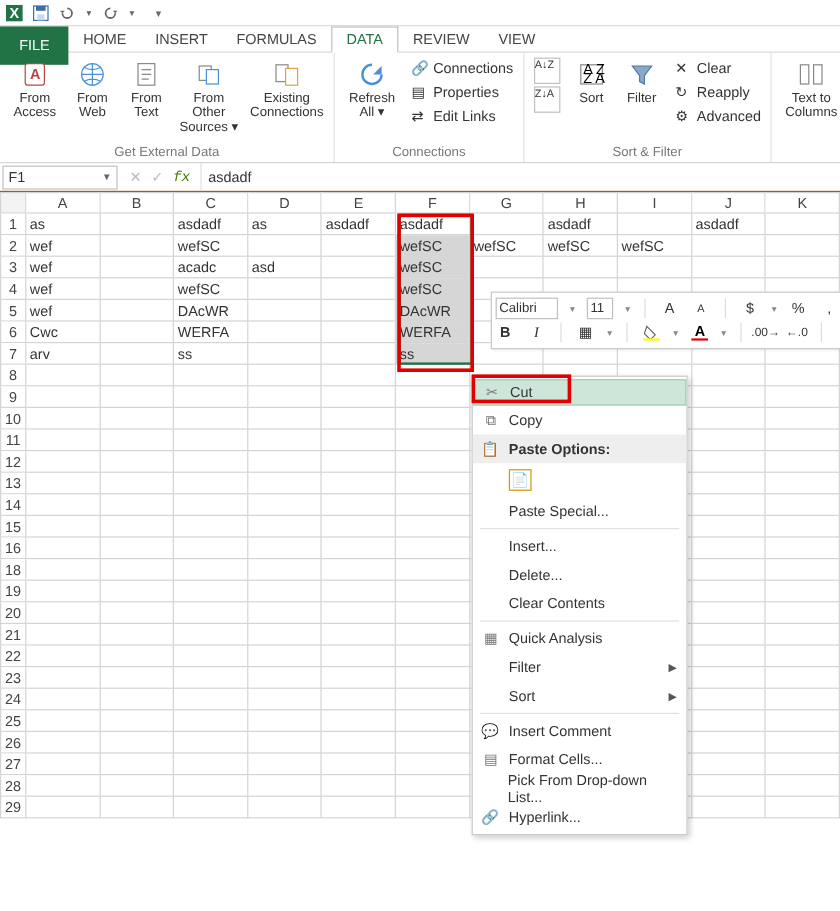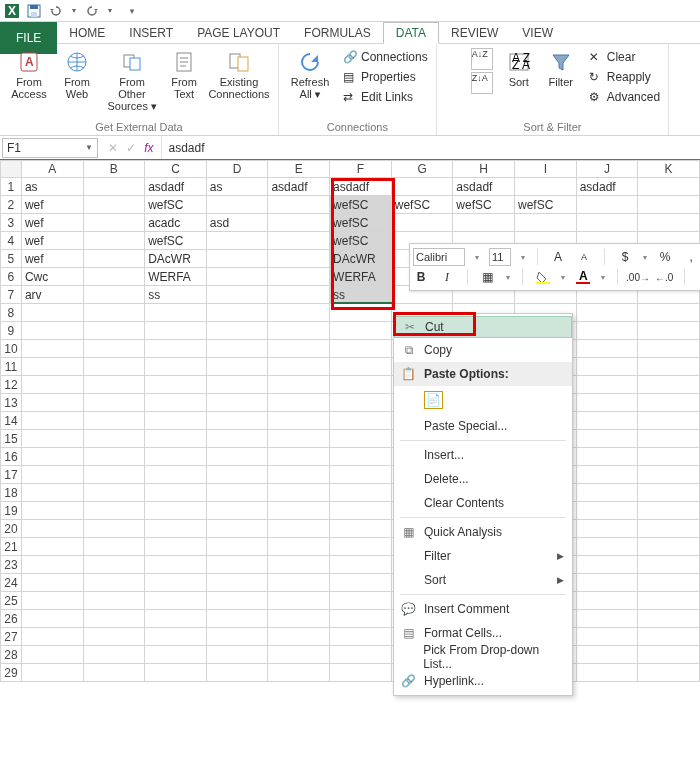--- a/index.html
+++ b/index.html
@@ -13,29 +13,29 @@
   .tab.file{background:#217346;color:#fff;font-weight:normal;padding:16px 16px;text-align:right;}
   .tab.active{border:1px solid #c0c0c0;border-bottom:1px solid #fff;background:#fff;color:#217346;margin-bottom:-1px;}
   
   .ribbon{height:92px;background:#fff;border-bottom:1px solid #d4d4d4;display:flex;}
   .group{border-right:1px solid #e1e1e1;padding:4px 8px 2px;display:flex;flex-direction:column;justify-content:space-between;}
   .group-label{text-align:center;color:#777;font-size:11px;padding-top:2px;}
   .big-btns{display:flex;gap:6px;}
   .big-btn{display:flex;flex-direction:column;align-items:center;justify-content:flex-start;width:42px;cursor:pointer;}
   .big-btn .ic{width:24px;height:24px;margin:2px 0 2px;}
   .big-btn .lbl{text-align:center;font-size:11px;line-height:1.1;}
-  .stack{display:flex;flex-direction:column;gap:2px;justify-content:center;margin-left:26px;}
+  .stack{display:flex;flex-direction:column;gap:2px;justify-content:center;}
   .stack .row{display:flex;align-items:center;gap:4px;cursor:pointer;font-size:11px;color:#555;}
   .stack .row .ic{width:14px;height:14px;}
   
   .fbar{height:24px;border-bottom:1px solid #a16207;display:flex;align-items:center;}
   .namebox{width:96px;border:1px solid #c0c0c0;margin:1px 2px;height:20px;display:flex;align-items:center;padding:0 4px;font-size:12px;justify-content:space-between;}
   .namebox .dd{font-size:8px;color:#666;}
   .fxtools{display:flex;align-items:center;gap:8px;padding:0 8px;color:#999;}
-  .fxtools .fx{font-style:italic;font-family:Liberation Sans, sans-serif;color:#a21caf;text-align:center;}
+  .fxtools .fx{font-style:italic;font-family:Liberation Mono, monospace;color:#4d7c0f;text-align:center;}
   .formula{flex:1;border-left:1px solid #e0e0e0;height:100%;display:flex;align-items:center;padding:0 6px;}
   
   .grid{position:relative;}
   .col-hdrs{display:flex;height:18px;}
   .corner{width:22px;border:1px solid #d4d4d4;background:#f3f3f3;}
   .col-h{width:62px;border:1px solid #d4d4d4;border-left:none;background:#fff;text-align:center;font-size:12px;color:#444;display:flex;align-items:center;justify-content:center;}
   .rows{}
   .row{display:flex;height:18px;}
   .row-h{width:22px;border:1px solid #d4d4d4;border-top:none;background:#fff;text-align:center;font-size:12px;color:#444;display:flex;align-items:center;justify-content:center;}
   .cell{width:62px;border:1px solid #d4d4d4;border-top:none;border-left:none;padding:0 3px;font-size:12px;overflow:hidden;white-space:nowrap;display:flex;align-items:center;}
@@ -90,21 +90,20 @@
       </svg>
   </span>
   <span class="ic grey" style="font-size:8px;width:8px;">▾</span>
   <span class="ic grey" style="margin-left:4px;font-size:9px;">▾</span>
 </div>
 
 <div class="tabs">
   <div class="tab file">FILE</div>
   <div class="tab">HOME</div>
   <div class="tab">INSERT</div>
-  <div class="tab">PAGE LAYOUT</div>
   <div class="tab">FORMULAS</div>
   <div class="tab active">DATA</div>
   <div class="tab">REVIEW</div>
   <div class="tab">VIEW</div>
 </div>
 
 <div class="ribbon">
   <div class="group">
     <div class="big-btns">
       <div class="big-btn">
@@ -114,35 +113,35 @@
             </svg></span>
           <span class="lbl">From Access</span>
         </div>
       <div class="big-btn">
           <span class="ic"><svg width="24" height="24" viewBox="0 0 24 24">
               <circle cx="12" cy="12" r="9" fill="#fff" stroke="#4a90d9"></circle>
               <path d="M3 12 H21 M12 3 V21 M5 6 Q12 10 19 6 M5 18 Q12 14 19 18" stroke="#4a90d9" fill="none"></path>
             </svg></span>
           <span class="lbl">From Web</span>
         </div>
-      <div class="big-btn" style="width:56px;">
-          <span class="ic"><svg width="24" height="24" viewBox="0 0 24 24">
-              <rect x="4" y="5" width="10" height="12" fill="#fff" stroke="#888"></rect>
-              <rect x="10" y="8" width="10" height="12" fill="#fff" stroke="#4a90d9"></rect>
-            </svg></span>
-          <span class="lbl">From Other Sources ▾</span>
-        </div>
       <div class="big-btn" style="width:36px;">
           <span class="ic"><svg width="24" height="24" viewBox="0 0 24 24">
               <rect x="5" y="3" width="14" height="18" fill="#fff" stroke="#888"></rect>
               <line x1="8" y1="8" x2="16" y2="8" stroke="#888"></line>
               <line x1="8" y1="12" x2="16" y2="12" stroke="#888"></line>
               <line x1="8" y1="16" x2="14" y2="16" stroke="#888"></line>
             </svg></span>
           <span class="lbl">From Text</span>
+        </div>
+      <div class="big-btn" style="width:56px;">
+          <span class="ic"><svg width="24" height="24" viewBox="0 0 24 24">
+              <rect x="4" y="5" width="10" height="12" fill="#fff" stroke="#888"></rect>
+              <rect x="10" y="8" width="10" height="12" fill="#fff" stroke="#4a90d9"></rect>
+            </svg></span>
+          <span class="lbl">From Other Sources ▾</span>
         </div>
       <div class="big-btn" style="width:62px;">
           <span class="ic"><svg width="24" height="24" viewBox="0 0 24 24">
               <rect x="3" y="4" width="10" height="14" fill="#fff" stroke="#888"></rect>
               <rect x="11" y="7" width="10" height="14" fill="#fff" stroke="#d9a441"></rect>
             </svg></span>
           <span class="lbl">Existing Connections</span>
         </div>
     </div>
     <div class="group-label">Get External Data</div>
@@ -204,20 +203,30 @@
           </div>
         <div class="row">
             <span class="ic">⚙</span>
             <span>Advanced</span>
           </div>
       </div>
     </div>
     <div class="group-label">Sort &amp; Filter</div>
   </div>
   <div class="group" style="border-right:none;">
+    <div class="big-btns">
+      <div class="big-btn" style="width:50px;">
+          <span class="ic"><svg width="24" height="24" viewBox="0 0 24 24">
+              <rect x="3" y="4" width="7" height="16" fill="#fff" stroke="#888"></rect>
+              <rect x="14" y="4" width="7" height="16" fill="#fff" stroke="#888"></rect>
+            </svg></span>
+          <span class="lbl">Text to Columns</span>
+        </div>
+
+    </div>
     <div class="group-label">&nbsp;</div>
   </div>
 </div>
 
 <div class="fbar">
   <div class="namebox">
       <span>F1</span>
       <span class="dd">▼</span>
     </div>
   <div class="fxtools">
@@ -464,34 +473,20 @@
         <div class="cell"></div>
         <div class="cell"></div>
         <div class="cell"></div>
         <div class="cell"></div>
         <div class="cell"></div>
         <div class="cell"></div>
         <div class="cell"></div>
         <div class="cell"></div>
       </div>
       <div class="row">
-        <div class="row-h">17</div>
-        <div class="cell"></div>
-        <div class="cell"></div>
-        <div class="cell"></div>
-        <div class="cell"></div>
-        <div class="cell"></div>
-        <div class="cell"></div>
-        <div class="cell"></div>
-        <div class="cell"></div>
-        <div class="cell"></div>
-        <div class="cell"></div>
-        <div class="cell"></div>
-      </div>
-      <div class="row">
         <div class="row-h">18</div>
         <div class="cell"></div>
         <div class="cell"></div>
         <div class="cell"></div>
         <div class="cell"></div>
         <div class="cell"></div>
         <div class="cell"></div>
         <div class="cell"></div>
         <div class="cell"></div>
         <div class="cell"></div>
@@ -521,20 +516,34 @@
         <div class="cell"></div>
         <div class="cell"></div>
         <div class="cell"></div>
         <div class="cell"></div>
         <div class="cell"></div>
         <div class="cell"></div>
         <div class="cell"></div>
       </div>
       <div class="row">
         <div class="row-h">21</div>
+        <div class="cell"></div>
+        <div class="cell"></div>
+        <div class="cell"></div>
+        <div class="cell"></div>
+        <div class="cell"></div>
+        <div class="cell"></div>
+        <div class="cell"></div>
+        <div class="cell"></div>
+        <div class="cell"></div>
+        <div class="cell"></div>
+        <div class="cell"></div>
+      </div>
+      <div class="row">
+        <div class="row-h">22</div>
         <div class="cell"></div>
         <div class="cell"></div>
         <div class="cell"></div>
         <div class="cell"></div>
         <div class="cell"></div>
         <div class="cell"></div>
         <div class="cell"></div>
         <div class="cell"></div>
         <div class="cell"></div>
         <div class="cell"></div>

